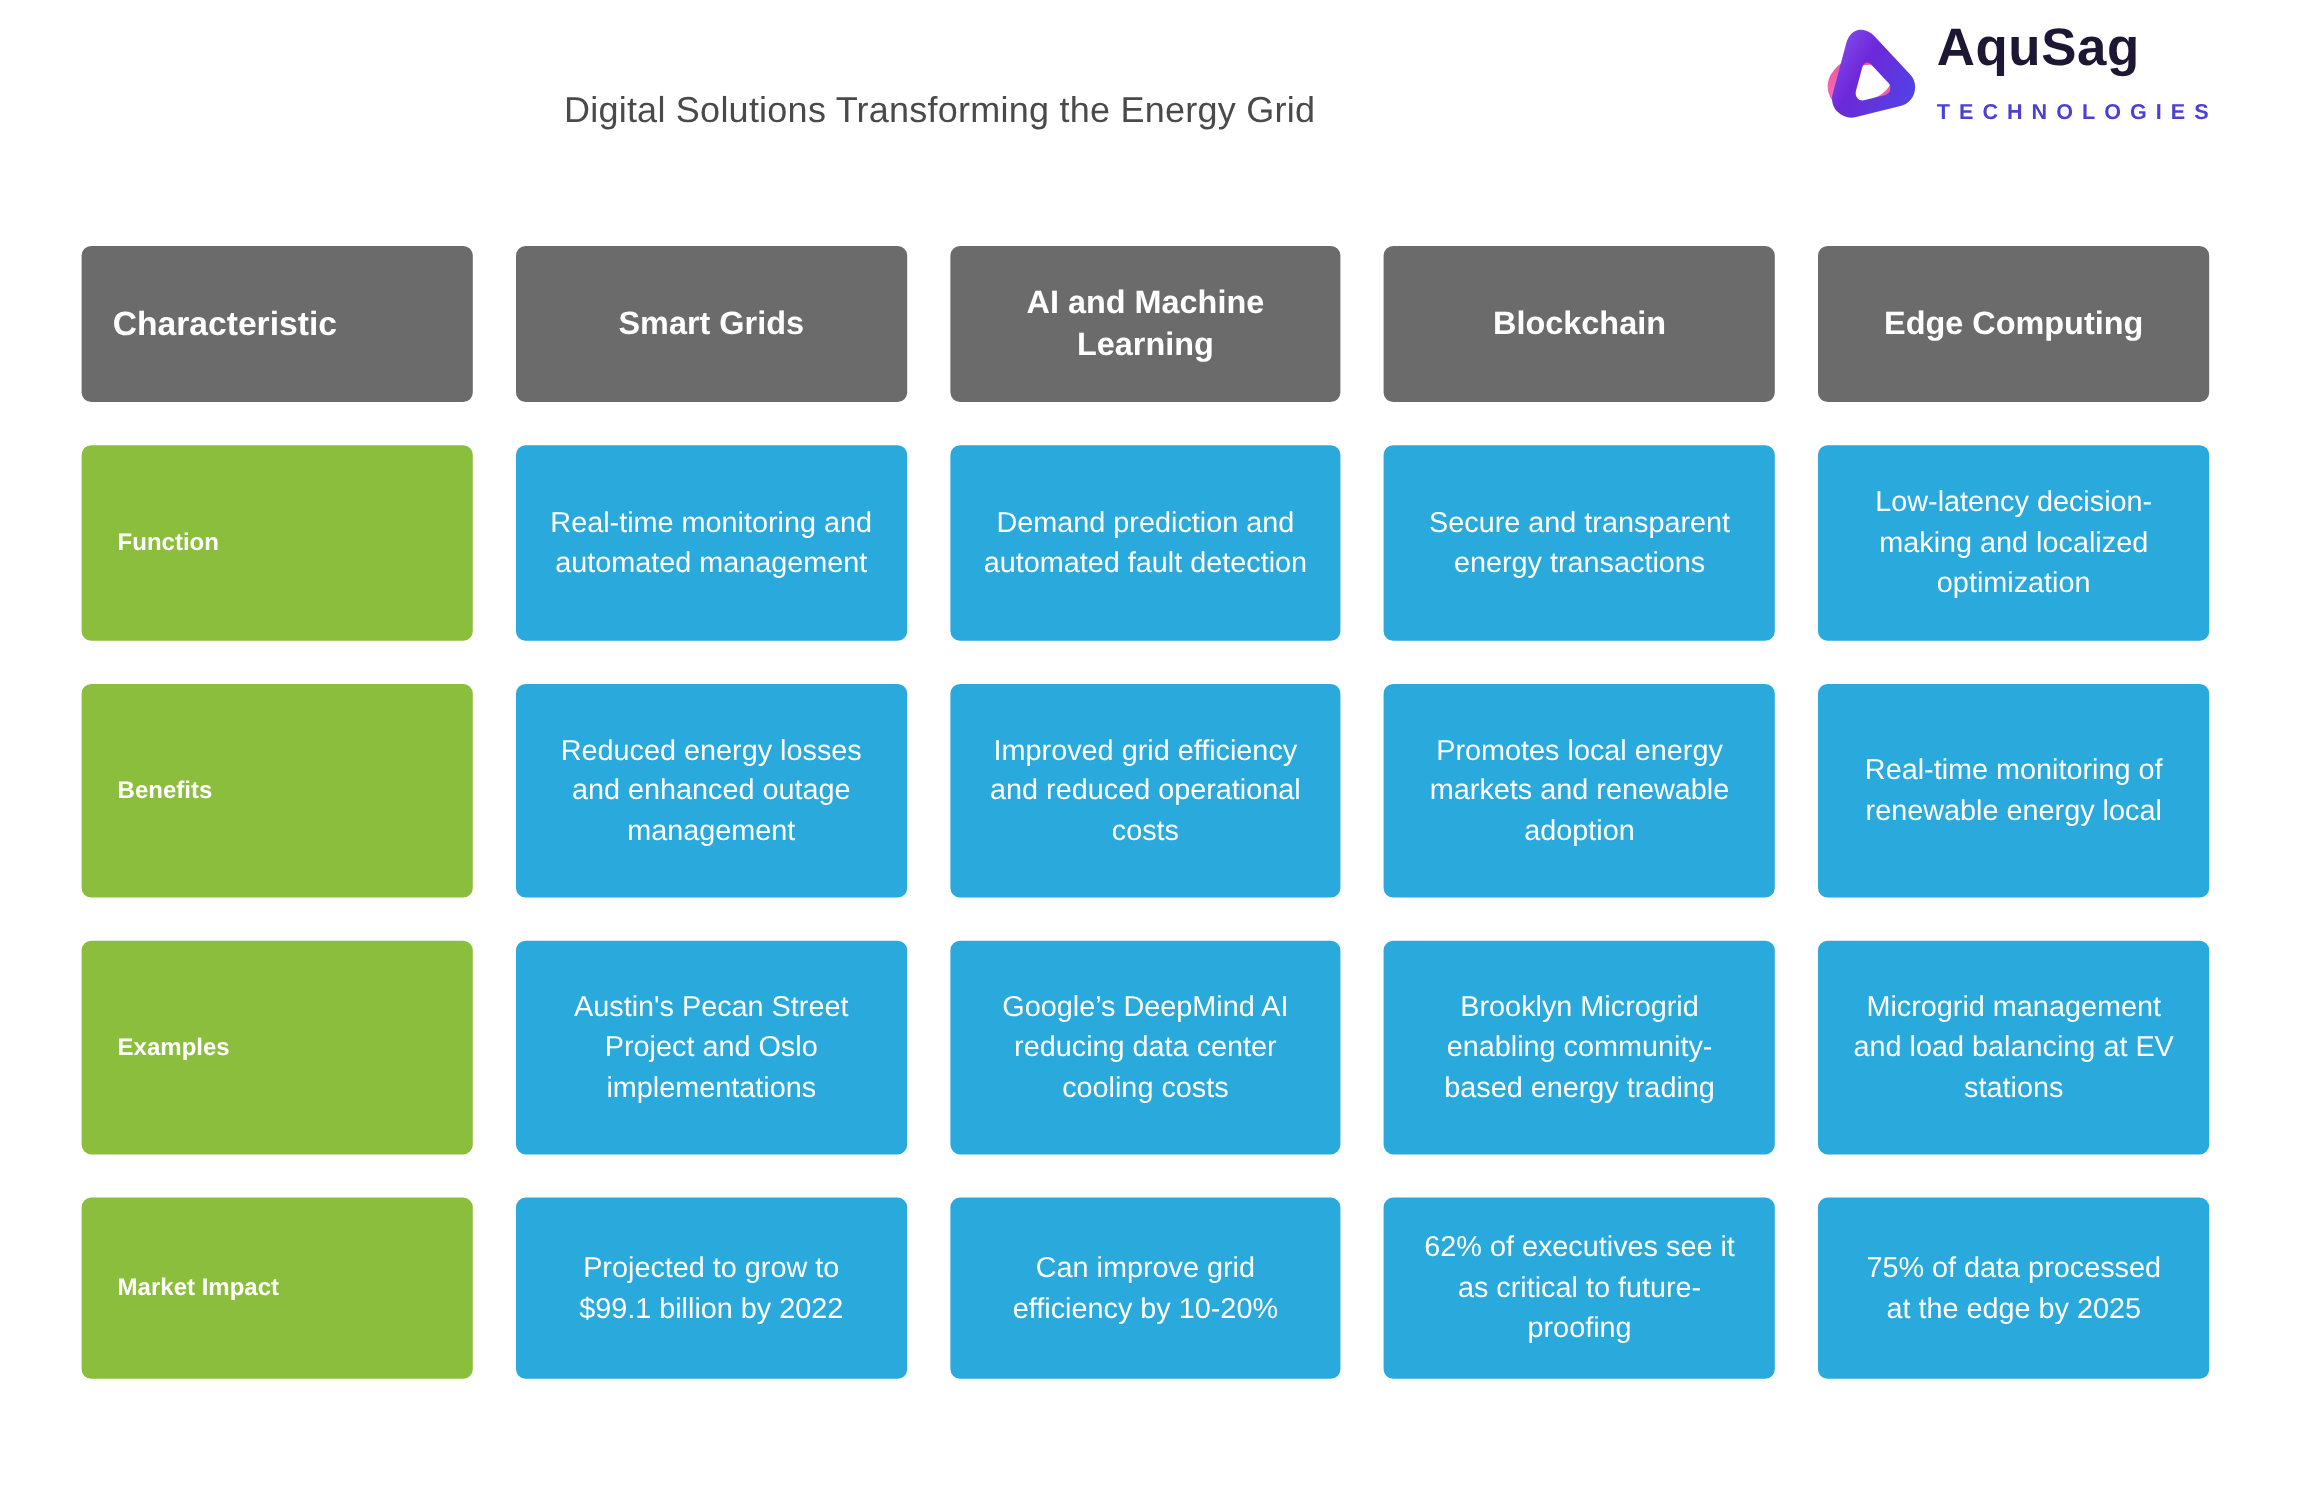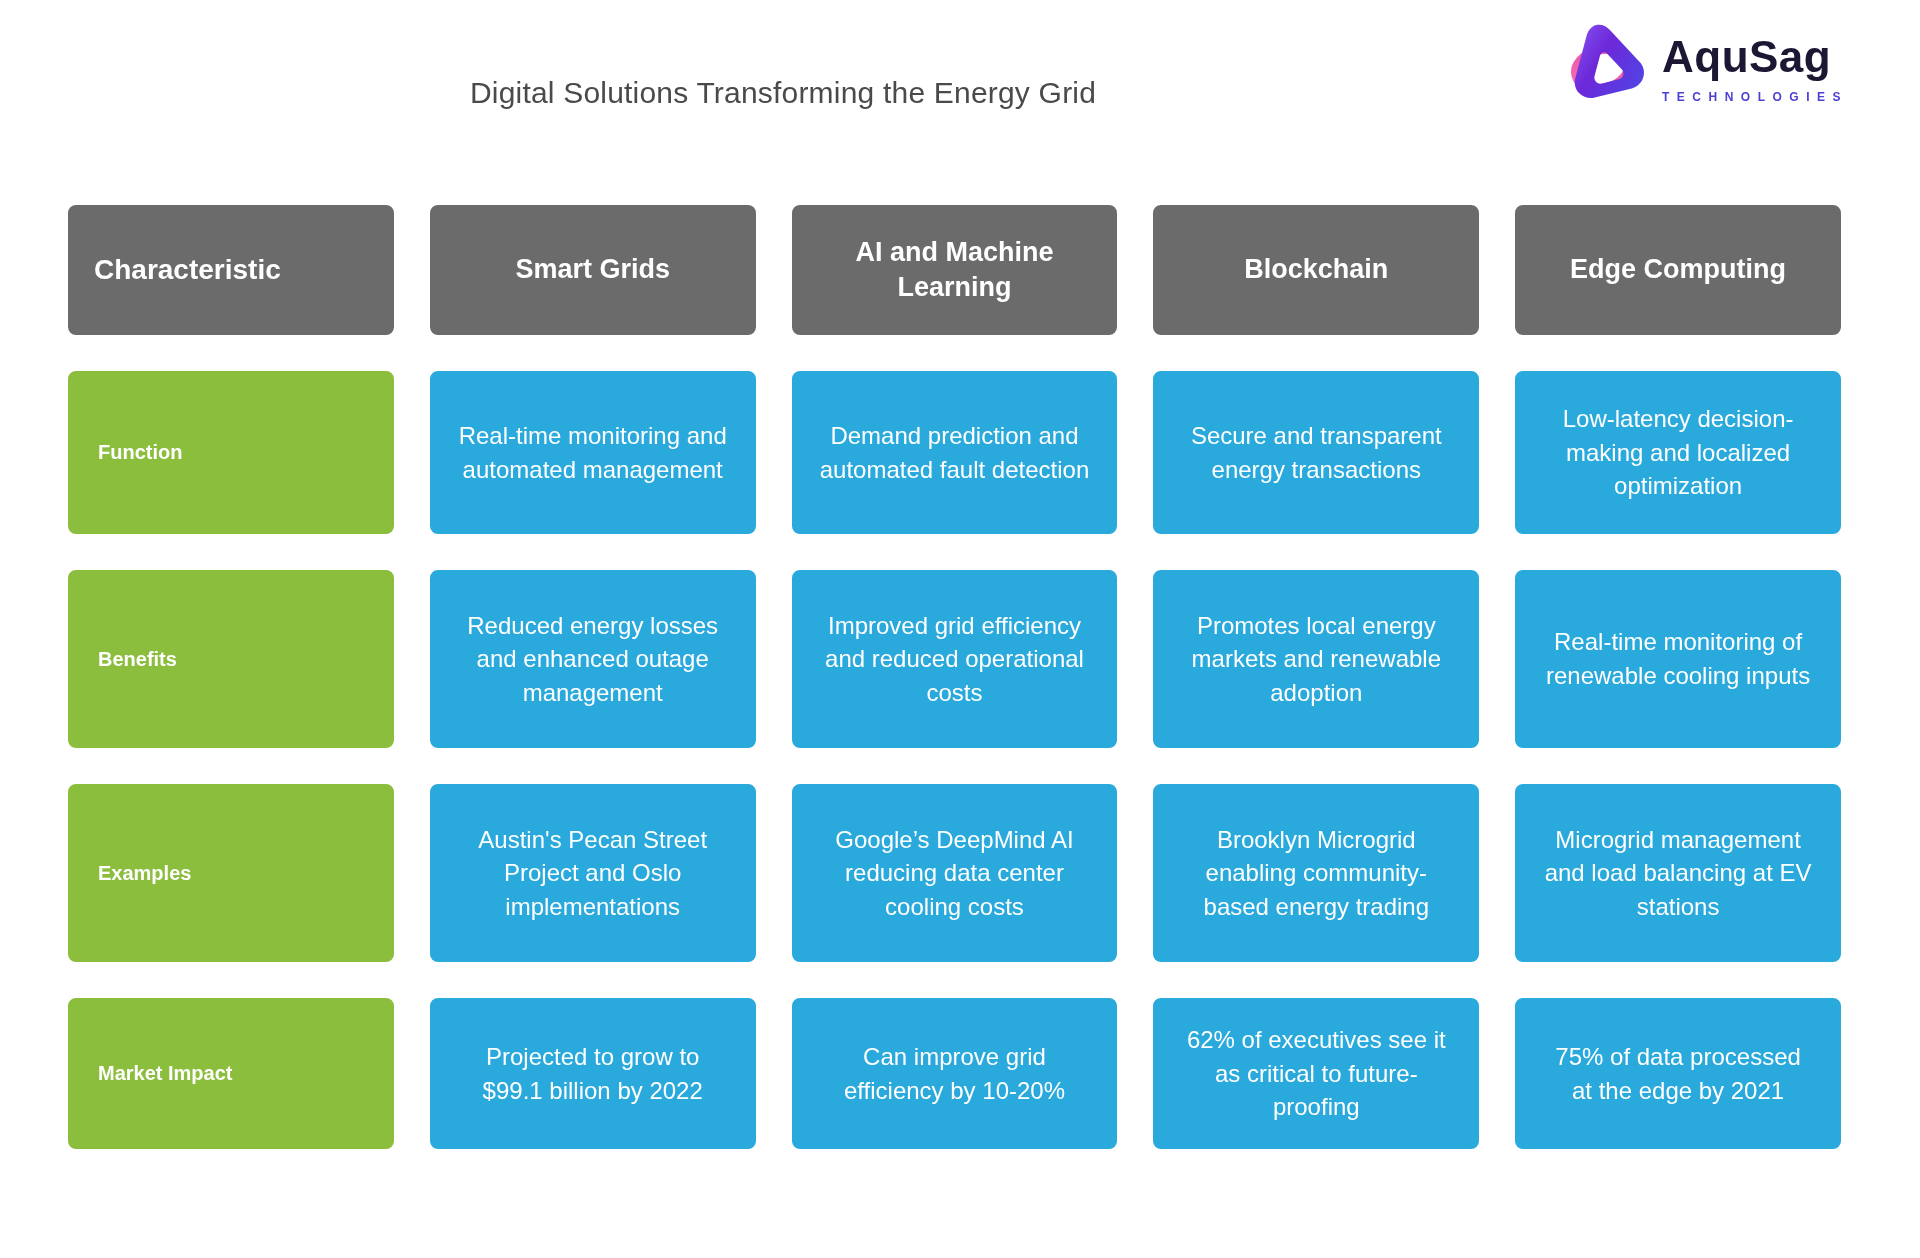--- a/index.html
+++ b/index.html
@@ -26,23 +26,23 @@
     top: 12px; right: 72px;
     display: flex; align-items: flex-end; gap: 12px;
   }
   .logo-text { display: flex; flex-direction: column; }
   .logo-name {
     font-size: 44px; font-weight: bold;
     color: var(--logo-text, #1d1733);
     letter-spacing: 0.5px; line-height: 1.05;
   }
   .logo-sub {
-    font-size: 12px; font-weight: bold;
+    font-size: 18px; font-weight: bold;
     color: var(--logo-subtitle, #4b3fd4);
-    letter-spacing: 7.5px; margin-top: 10px;
+    letter-spacing: 7.5px; margin-top: 20px;
   }
 
   
   .grid {
     position: absolute;
     left: 66px; top: 203px; width: 1777px;
     display: grid;
     grid-template-columns: repeat(5, 1fr);
     grid-template-rows: 134px 167px 182px 182px 155px;
     column-gap: 22px; row-gap: 31px; gap: 32px;
@@ -118,26 +118,26 @@
   <div class="box rowlabel">Function</div>
   <div class="box cell">Real-time monitoring and automated management</div>
   <div class="box cell">Demand prediction and automated fault detection</div>
   <div class="box cell">Secure and transparent energy transactions</div>
   <div class="box cell">Low-latency decision-making and localized optimization</div>
 
   <div class="box rowlabel">Benefits</div>
   <div class="box cell">Reduced energy losses and enhanced outage management</div>
   <div class="box cell">Improved grid efficiency and reduced operational costs</div>
   <div class="box cell">Promotes local energy markets and renewable adoption</div>
-  <div class="box cell">Real-time monitoring of renewable cooling inputs</div>
+  <div class="box cell">Real-time monitoring of renewable energy local</div>
 
   <div class="box rowlabel">Examples</div>
   <div class="box cell">Austin's Pecan Street Project and Oslo implementations</div>
   <div class="box cell">Google’s DeepMind AI reducing data center cooling costs</div>
   <div class="box cell">Brooklyn Microgrid enabling community-based energy trading</div>
   <div class="box cell">Microgrid management and load balancing at EV stations</div>
 
   <div class="box rowlabel">Market Impact</div>
   <div class="box cell">Projected to grow to $99.1 billion by 2022</div>
   <div class="box cell">Can improve grid efficiency by 10-20%</div>
   <div class="box cell">62% of executives see it as critical to future-proofing</div>
-  <div class="box cell">75% of data processed at the edge by 2021</div>
+  <div class="box cell">75% of data processed at the edge by 2025</div>
 </div>
 
 </body></html>

